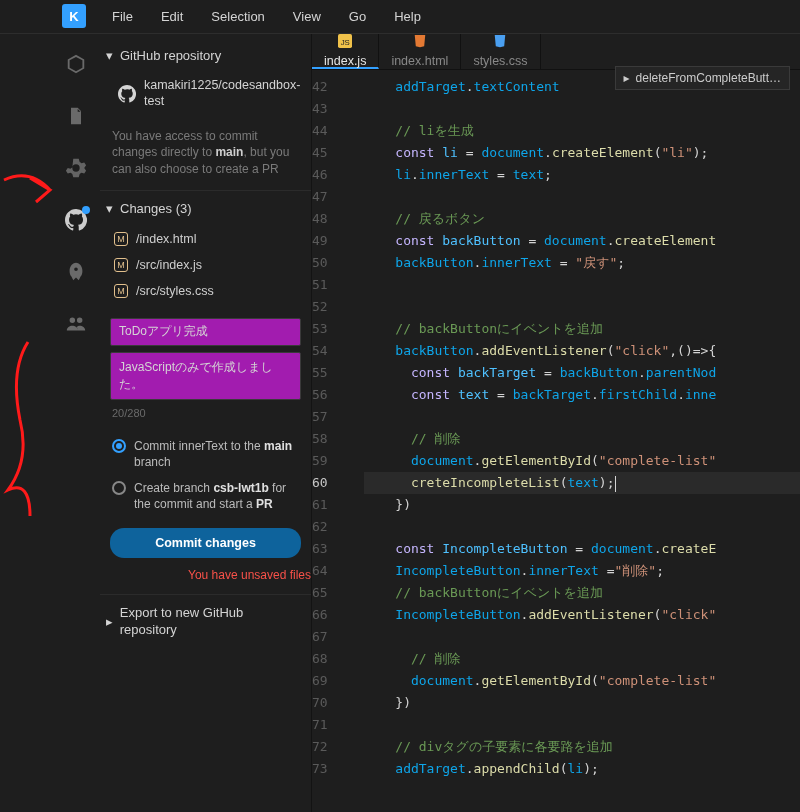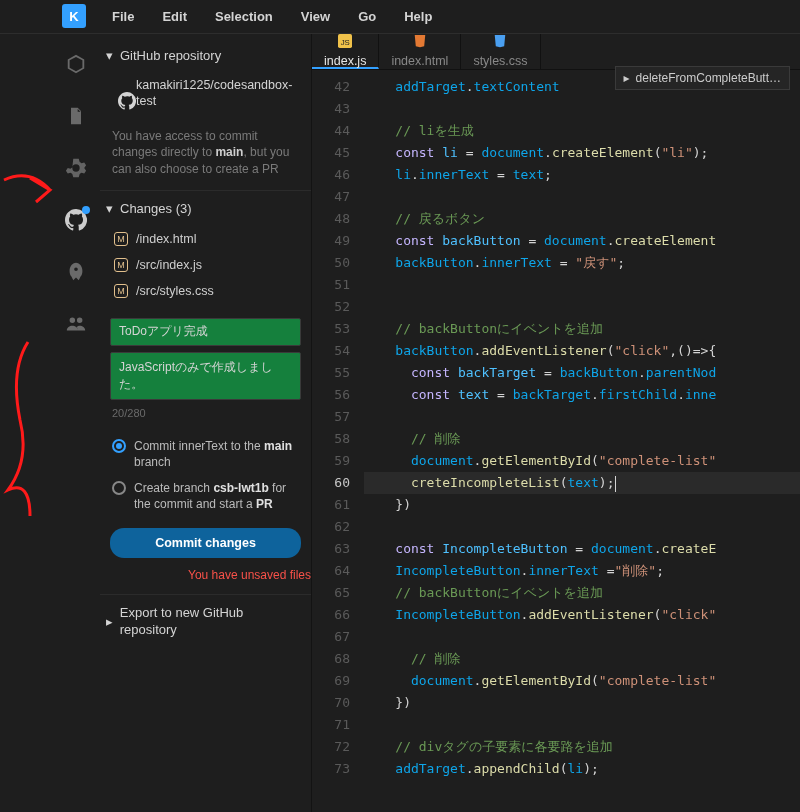--- a/index.html
+++ b/index.html
@@ -32,21 +32,20 @@
     font-weight: 700;
     display: flex; align-items: center; justify-content: center;
     border-radius: 3px;
     font-size: 13px;
   }
   .menubar-item {
     padding: 6px 14px;
     color: #d4d4d4;
     font-size: 13px;
     margin-left: 0;
-    font-weight: bold;
   }
   .menubar-item:first-of-type { margin-left: 40px; }
 
   
   .activity-bar {
     position: absolute;
     left: 52px; top: 34px;
     width: 48px; height: 778px;
     background: #1e1e1e;
     display: flex;
@@ -95,22 +94,23 @@
     padding: 8px 10px 8px 6px;
     font-size: 13px;
     color: #d4d4d4;
     cursor: pointer;
   }
   .section-header .chev {
     width: 14px; color: #d4d4d4;
   }
   .repo-row {
     display: flex;
+    gap: 8px;
     padding: 6px 10px 10px 18px;
-    align-items: flex-end;
+    align-items: center;
   }
   .gh-icon {
     width: 18px; height: 18px;
     margin-top: 2px;
     color: #d4d4d4;
     flex-shrink: 0;
   }
   .repo-name {
     color: #d4d4d4;
     font-size: 12.5px;
@@ -139,21 +139,21 @@
     border: 1px solid #e2c08d;
     color: #e2c08d;
     border-radius: 3px;
     font-size: 9px;
     display: flex; align-items: center; justify-content: center;
   }
 
   .commit-inputs { padding: 6px 10px; }
   .text-input, .text-area {
     width: 100%;
-    background: #15803d;
+    background: #a21caf;
     border: 1px solid #3a3a3a;
     color: #d4d4d4;
     font-size: 12px;
     padding: 6px 8px;
     border-radius: 2px;
     font-family: inherit;
     resize: none;
   }
   .text-area { height: 48px; margin-top: 6px; line-height: 1.4; }
   .char-count { color: #6a6a6a; font-size: 11px; padding: 4px 2px 8px; }
@@ -246,21 +246,21 @@
 
   .code {
     flex: 1;
     display: flex;
     font-family: "Menlo","Consolas",monospace;
     font-size: 13px;
     overflow: hidden;
     padding-top: 6px;
   }
   .gutter {
-    width: 52px; text-align: right;
+    width: 52px; 
     color: #5a5a5a;
     padding-right: 14px;
     user-select: none;
   }
   .gutter div { height: 22px; line-height: 22px; }
   .gutter div.active { color: #c6c6c6; }
   .code-lines { flex: 1; white-space: pre; overflow: hidden; }
   .code-lines div { height: 22px; line-height: 22px; }
   .code-lines div.current { background: #2a2a2a; }
   .tok-kw2 { color: #c4b5fd; }

